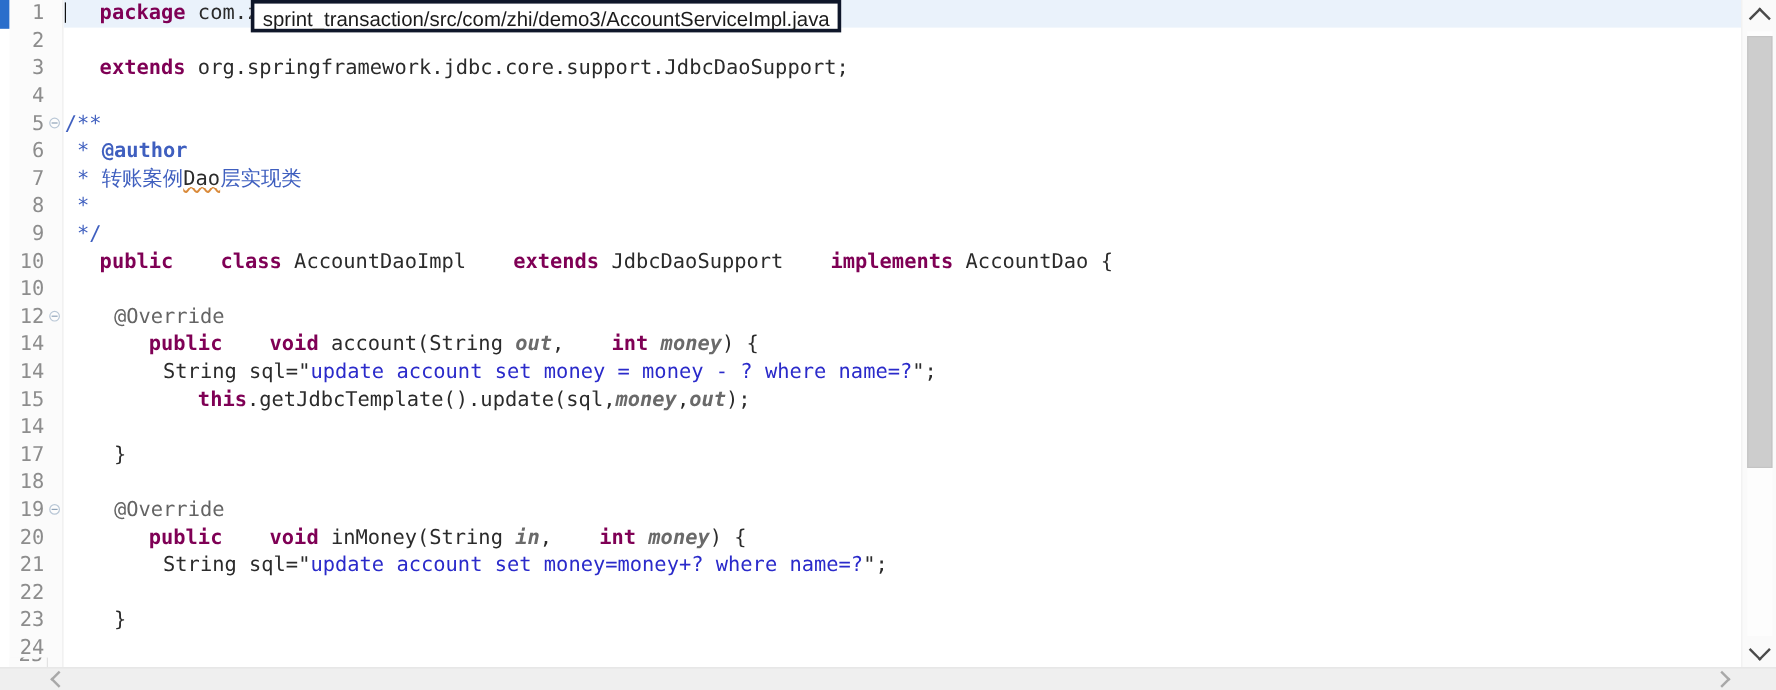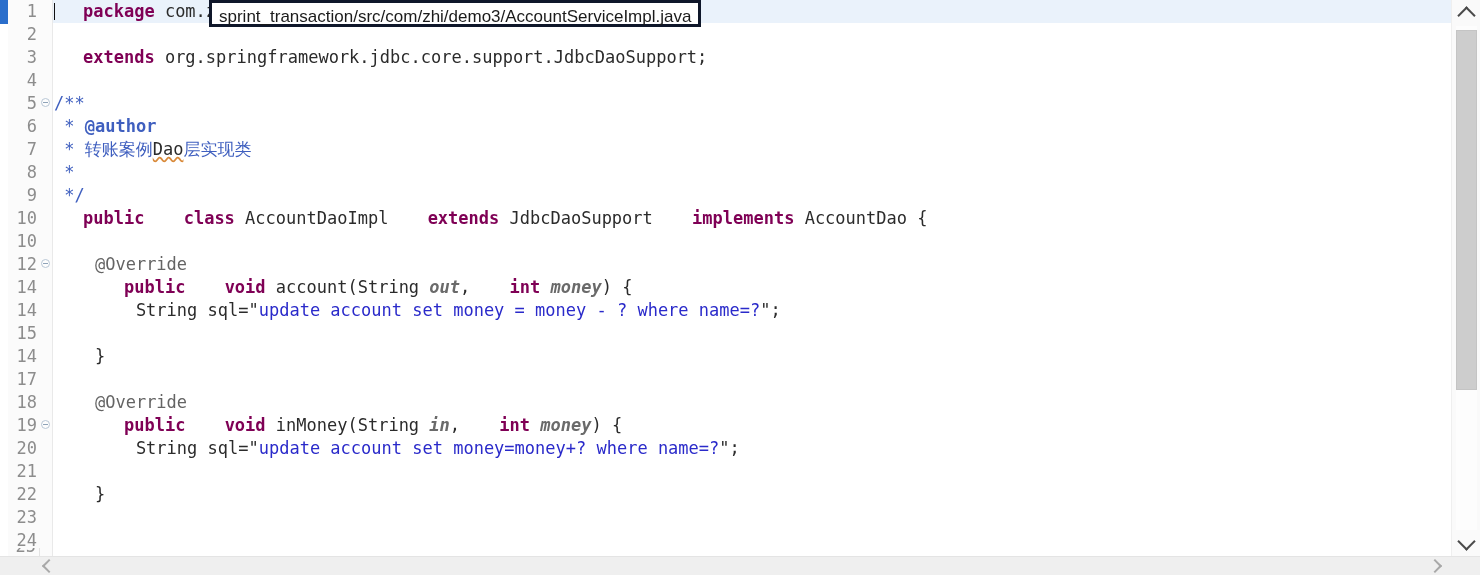--- a/index.html
+++ b/index.html
@@ -328,20 +328,21 @@
       <div class="code-line"><span class="cmt">/**</span></div>
       <div class="code-line"><span class="cmt"> * </span><span class="cmt-tag">@author</span></div>
       <div class="code-line"><span class="cmt"> * </span><span class="cmt">转账案例</span><span class="spell">Dao</span><span class="cmt">层实现类</span></div>
       <div class="code-line"><span class="cmt"> * </span></div>
       <div class="code-line"><span class="cmt"> */</span></div>
       <div class="code-line"><span class="kw">public</span><span class="plain"> </span><span class="kw">class</span><span class="plain"> AccountDaoImpl </span><span class="kw">extends</span><span class="plain"> JdbcDaoSupport </span><span class="kw">implements</span><span class="plain"> AccountDao {</span></div>
       <div class="code-line">&nbsp;</div>
       <div class="code-line"><span class="plain">    </span><span class="anno">@Override</span></div>
       <div class="code-line"><span class="plain">    </span><span class="kw">public</span><span class="plain"> </span><span class="kw">void</span><span class="plain"> account(String </span><span class="param">out</span><span class="plain">, </span><span class="kw">int</span><span class="plain"> </span><span class="param">money</span><span class="plain">) {</span></div>
       <div class="code-line"><span class="plain">        String sql=</span><span class="plain">"</span><span class="str">update account set money = money - ? where name=?</span><span class="plain">";</span></div>
+      <div class="code-line"><span class="plain">        </span><span class="kw">this</span><span class="plain">.getJdbcTemplate().update(sql,</span><span class="param">money</span><span class="plain">,</span><span class="param">out</span><span class="plain">);</span></div>
       <div class="code-line">&nbsp;</div>
       <div class="code-line"><span class="plain">    }</span></div>
       <div class="code-line">&nbsp;</div>
       <div class="code-line"><span class="plain">    </span><span class="anno">@Override</span></div>
       <div class="code-line"><span class="plain">    </span><span class="kw">public</span><span class="plain"> </span><span class="kw">void</span><span class="plain"> inMoney(String </span><span class="param">in</span><span class="plain">, </span><span class="kw">int</span><span class="plain"> </span><span class="param">money</span><span class="plain">) {</span></div>
       <div class="code-line"><span class="plain">        String sql=</span><span class="plain">"</span><span class="str">update account set money=money+? where name=?</span><span class="plain">";</span></div>
       <div class="code-line">&nbsp;</div>
       <div class="code-line"><span class="plain">    }</span></div>
     </div>
 

